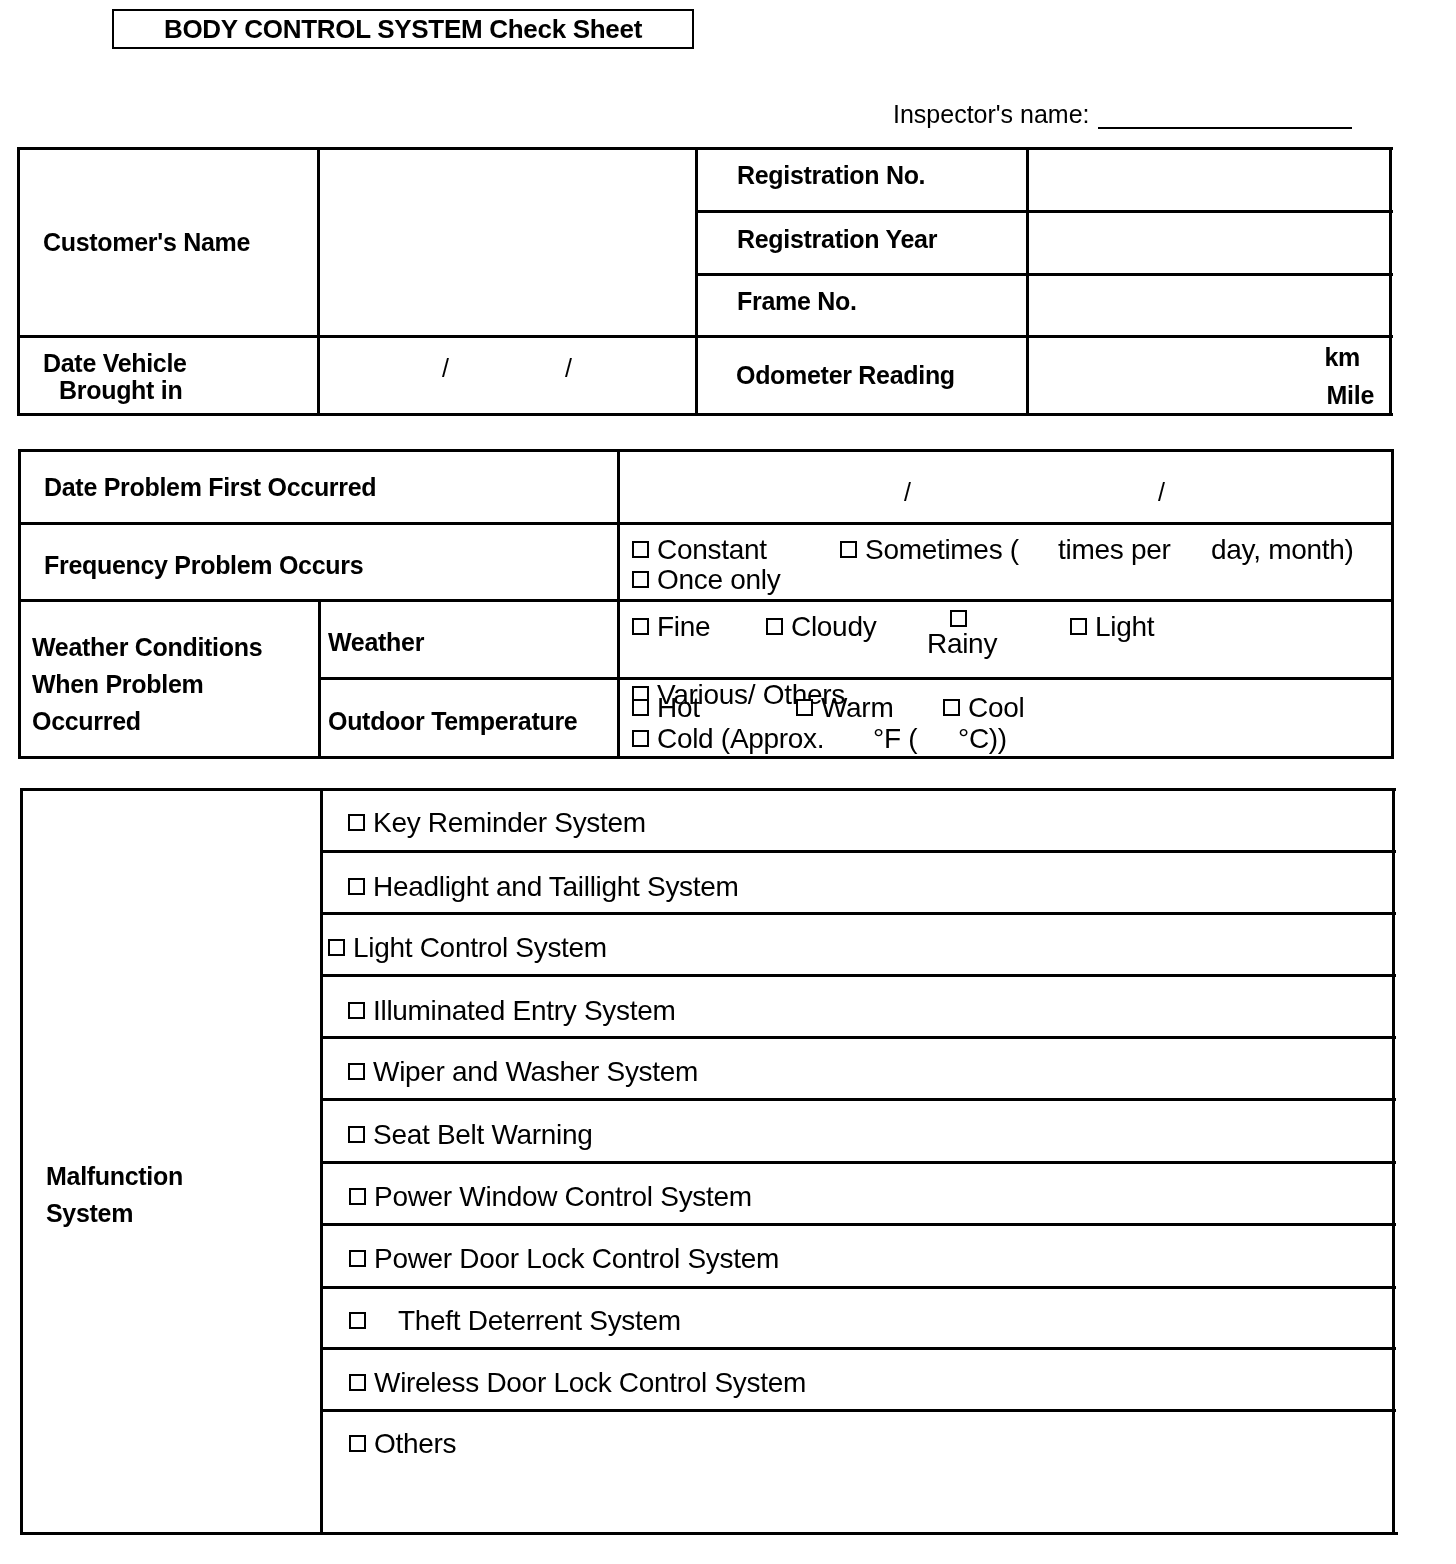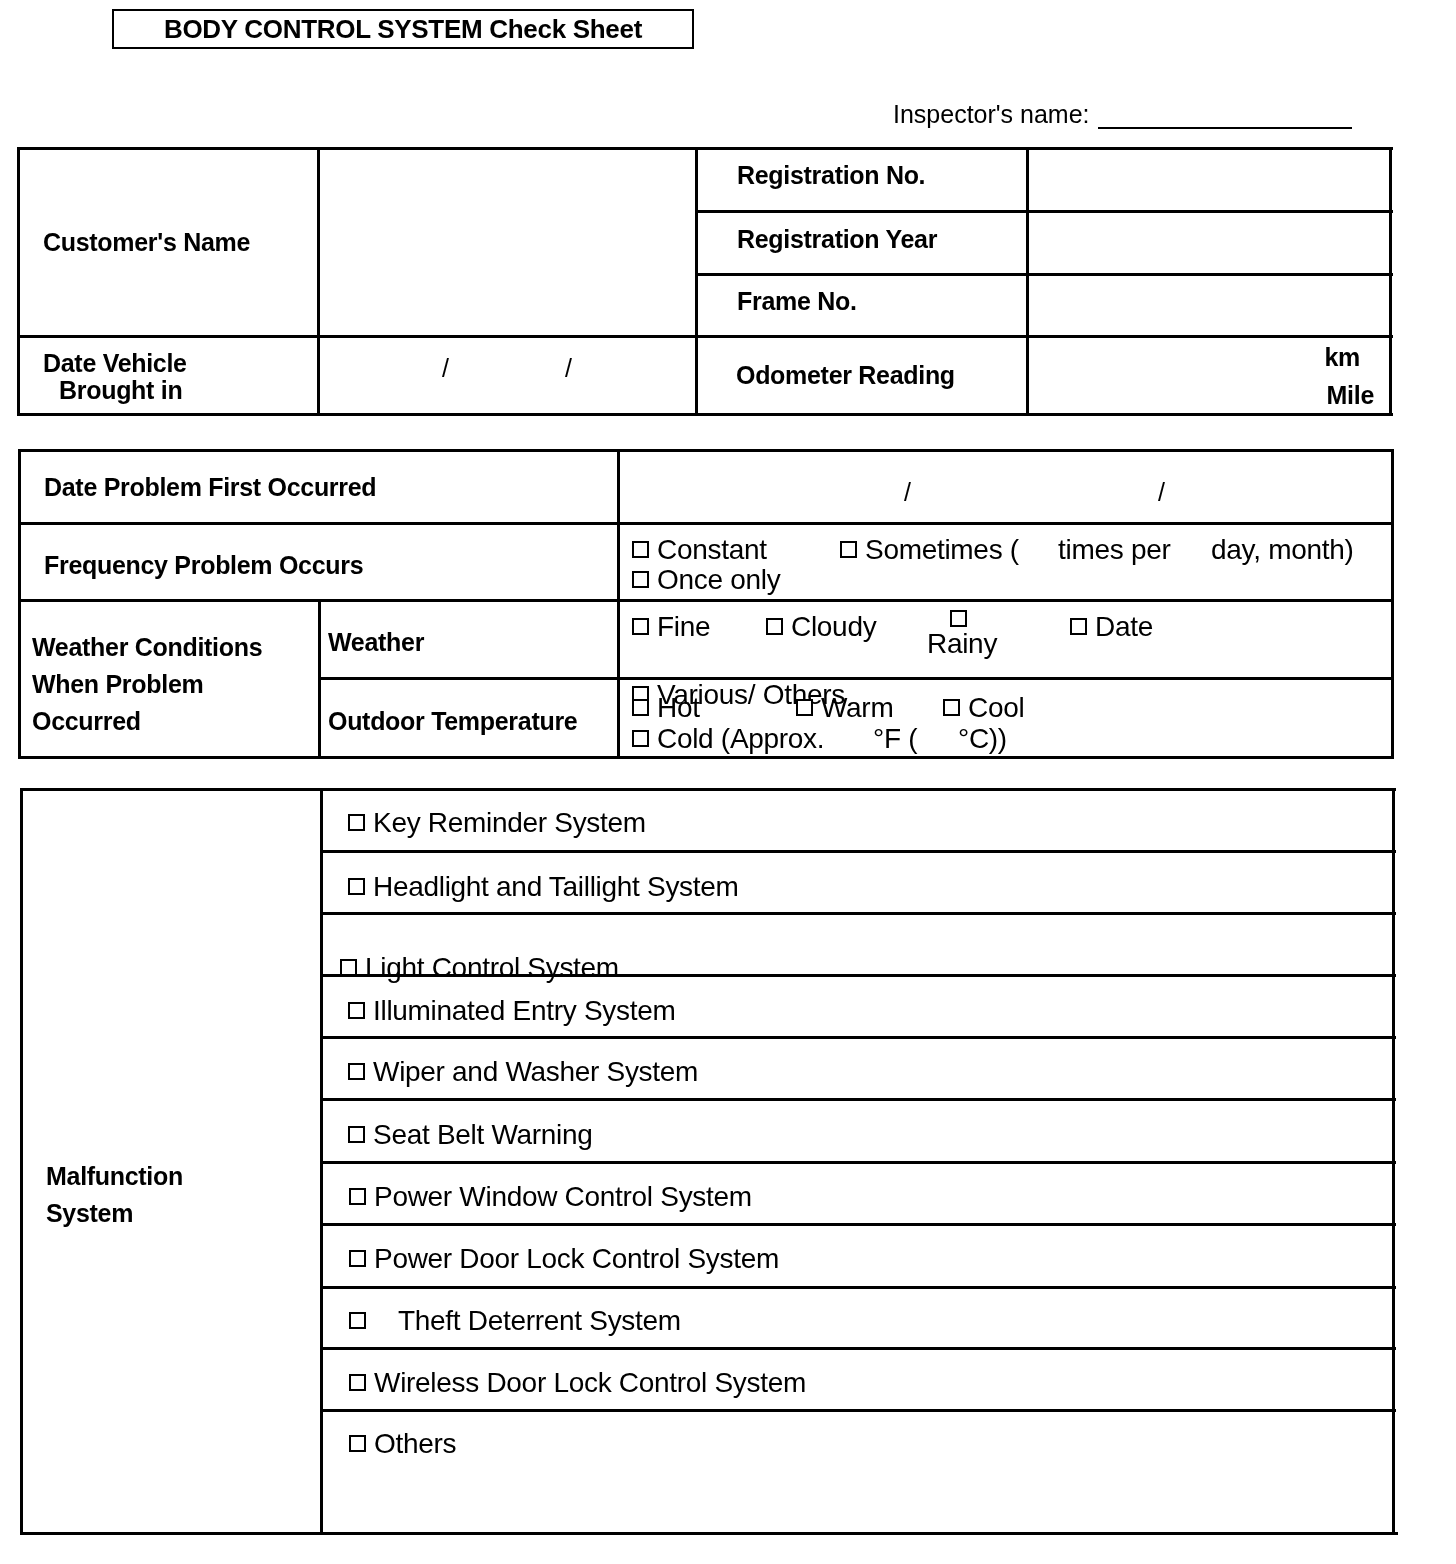--- a/index.html
+++ b/index.html
@@ -131,21 +131,21 @@
   <div class="abs txt opt" style="left:766px; top:610px;">
     <span class="cb"></span>
     <span>Cloudy</span>
   </div>
   <div class="abs txt opt" style="left:927px; top:610px;flex-direction:column;">
     <span class="cb"></span>
     <span>Rainy</span>
   </div>
   <div class="abs txt opt" style="left:1070px; top:610px;">
     <span class="cb"></span>
-    <span>Date</span>
+    <span>Light</span>
   </div>
   <div class="abs txt opt" style="left:632px; top:678px;justify-content:flex-end;">
     <span class="cb"></span>
     <span>Various/ Others</span>
   </div>
 
   <div class="abs lbl" style="left:328px; top:708px;">Outdoor Temperature</div>
   <div class="abs txt opt" style="left:632px; top:691px;">
     <span class="cb"></span>
     <span>Hot</span>
@@ -190,21 +190,21 @@
   </div>
 
   <div class="abs txt sys-item" style="left:348px; top:806px;">
     <span class="cb"></span>
     <span>Key Reminder System</span>
   </div>
   <div class="abs txt sys-item" style="left:348px; top:870px;">
     <span class="cb"></span>
     <span>Headlight and Taillight System</span>
   </div>
-  <div class="abs txt sys-item" style="left:340px; top:931px;margin-top:20px;">
+  <div class="abs txt sys-item" style="left:328px; top:931px;">
     <span class="cb"></span>
     <span>Light Control System</span>
   </div>
   <div class="abs txt sys-item" style="left:348px; top:994px;">
     <span class="cb"></span>
     <span>Illuminated Entry System</span>
   </div>
   <div class="abs txt sys-item" style="left:348px; top:1055px;">
     <span class="cb"></span>
     <span>Wiper and Washer System</span>

